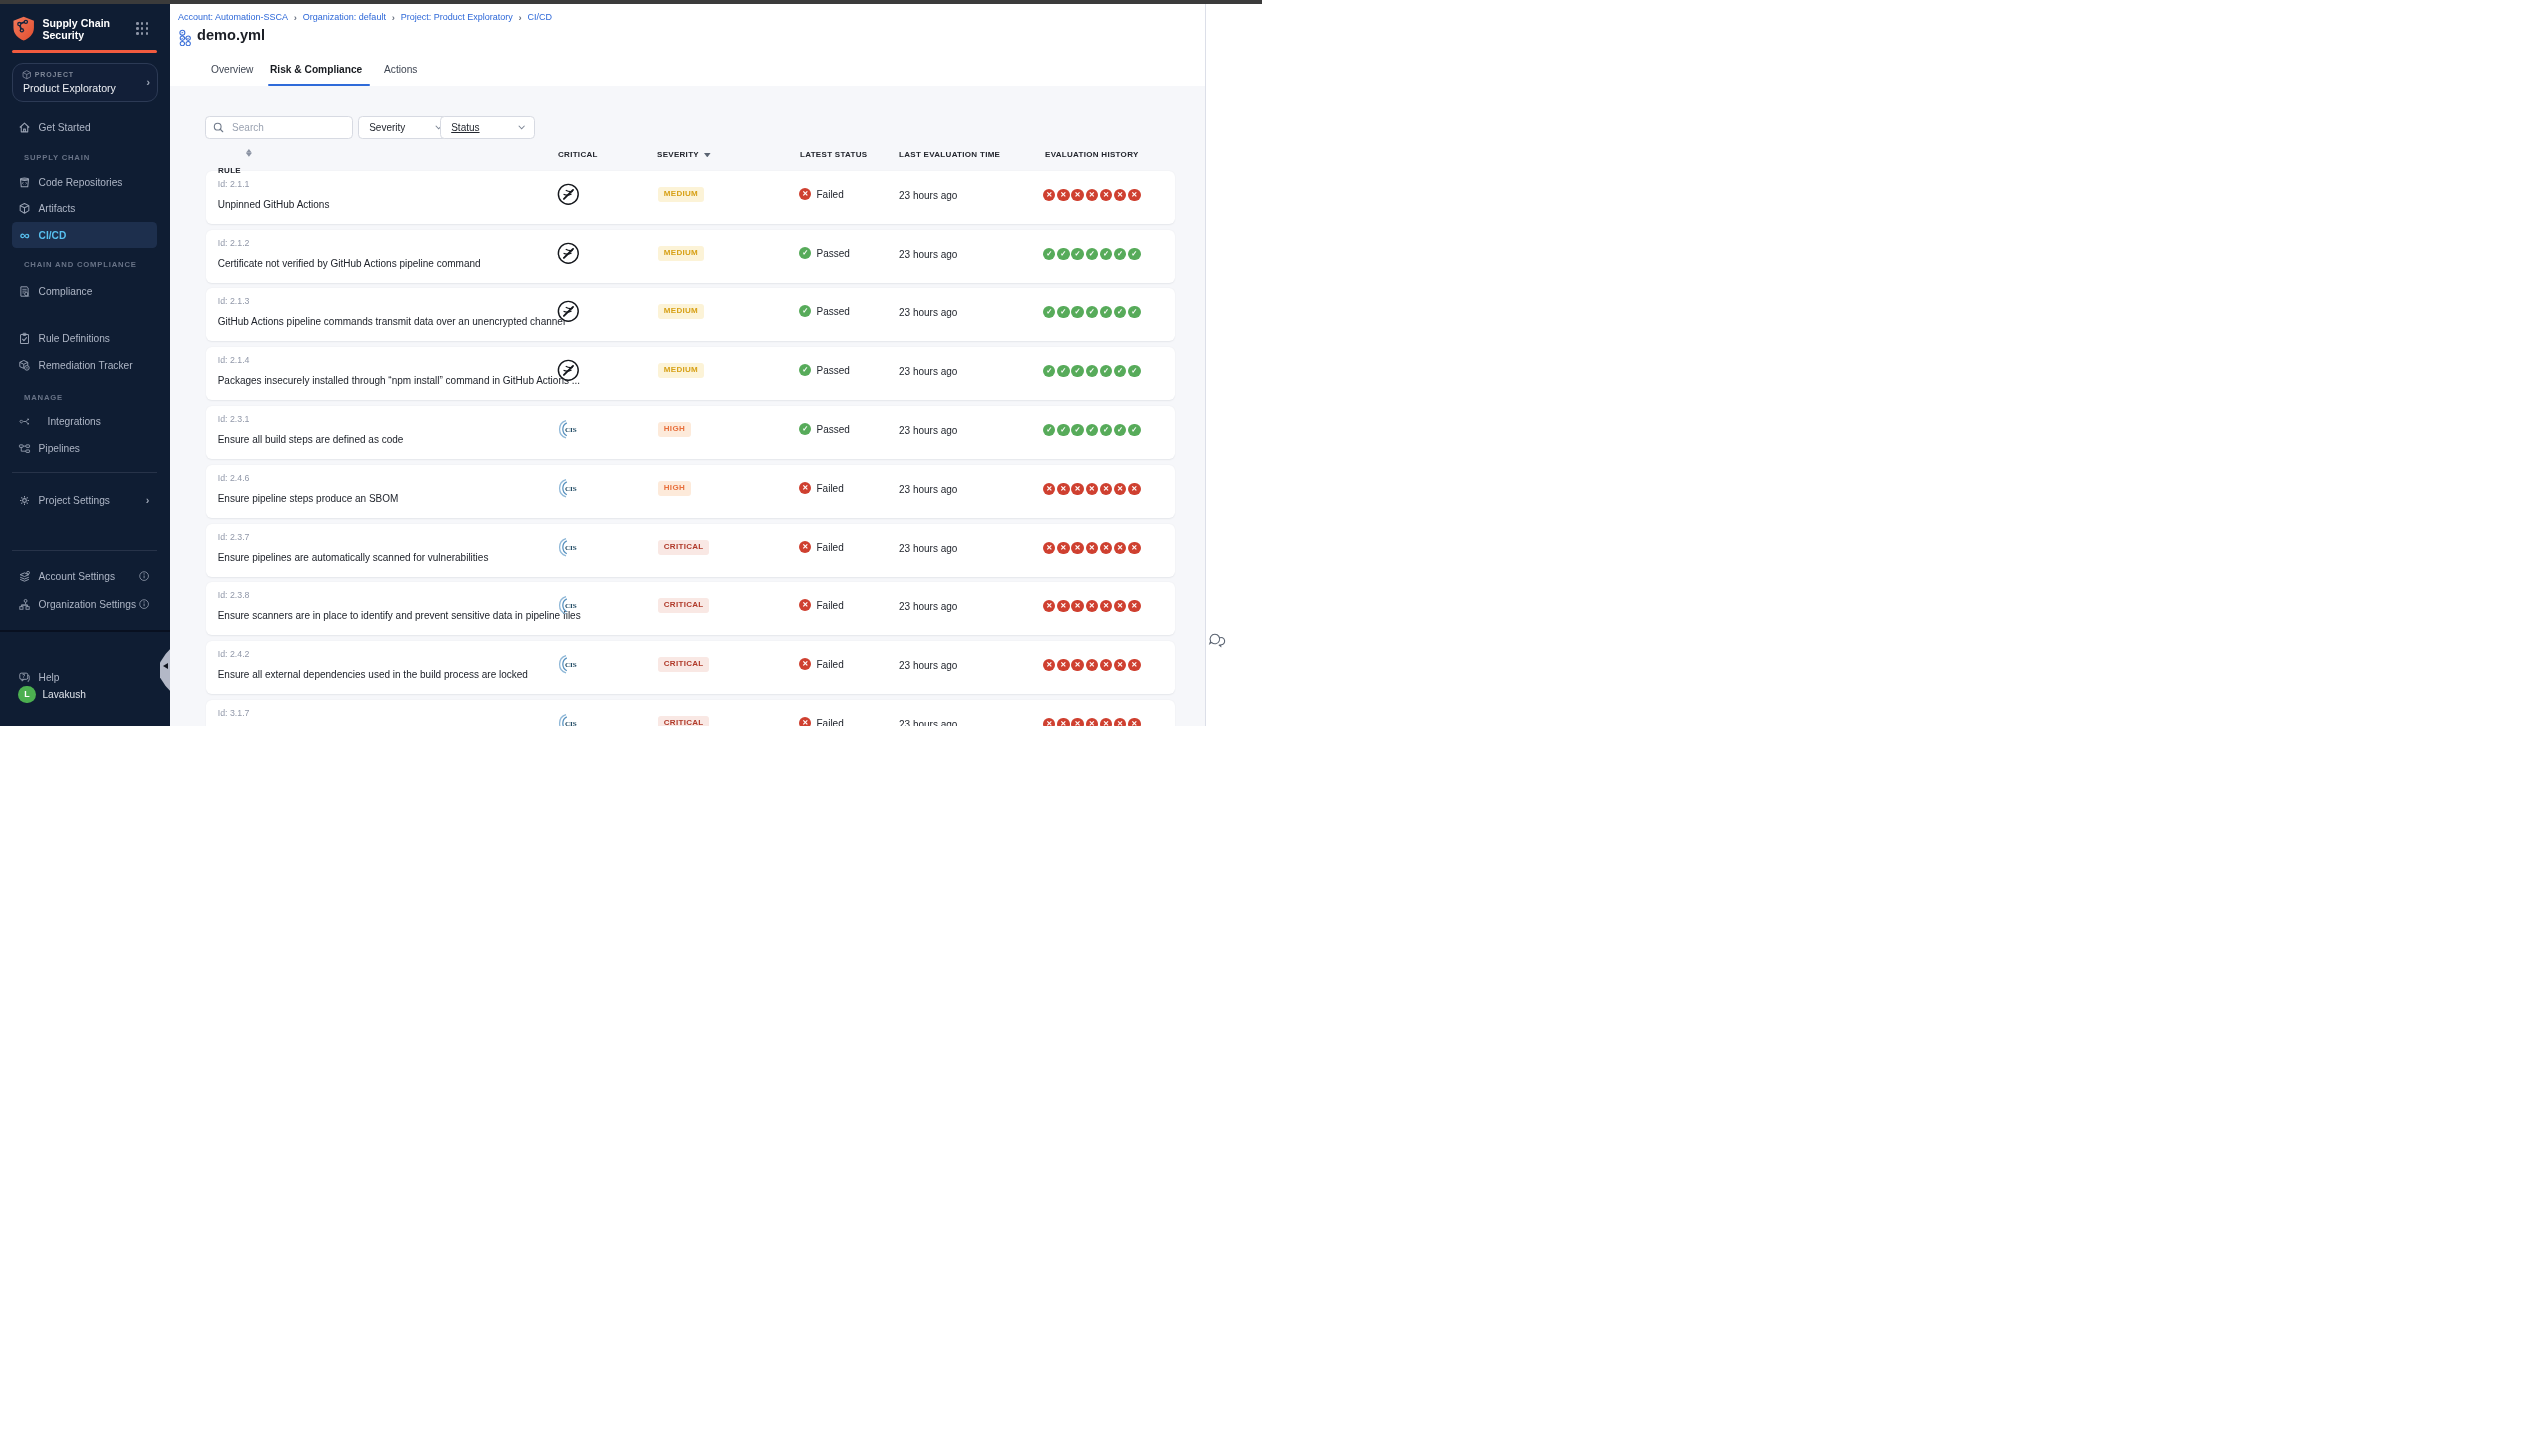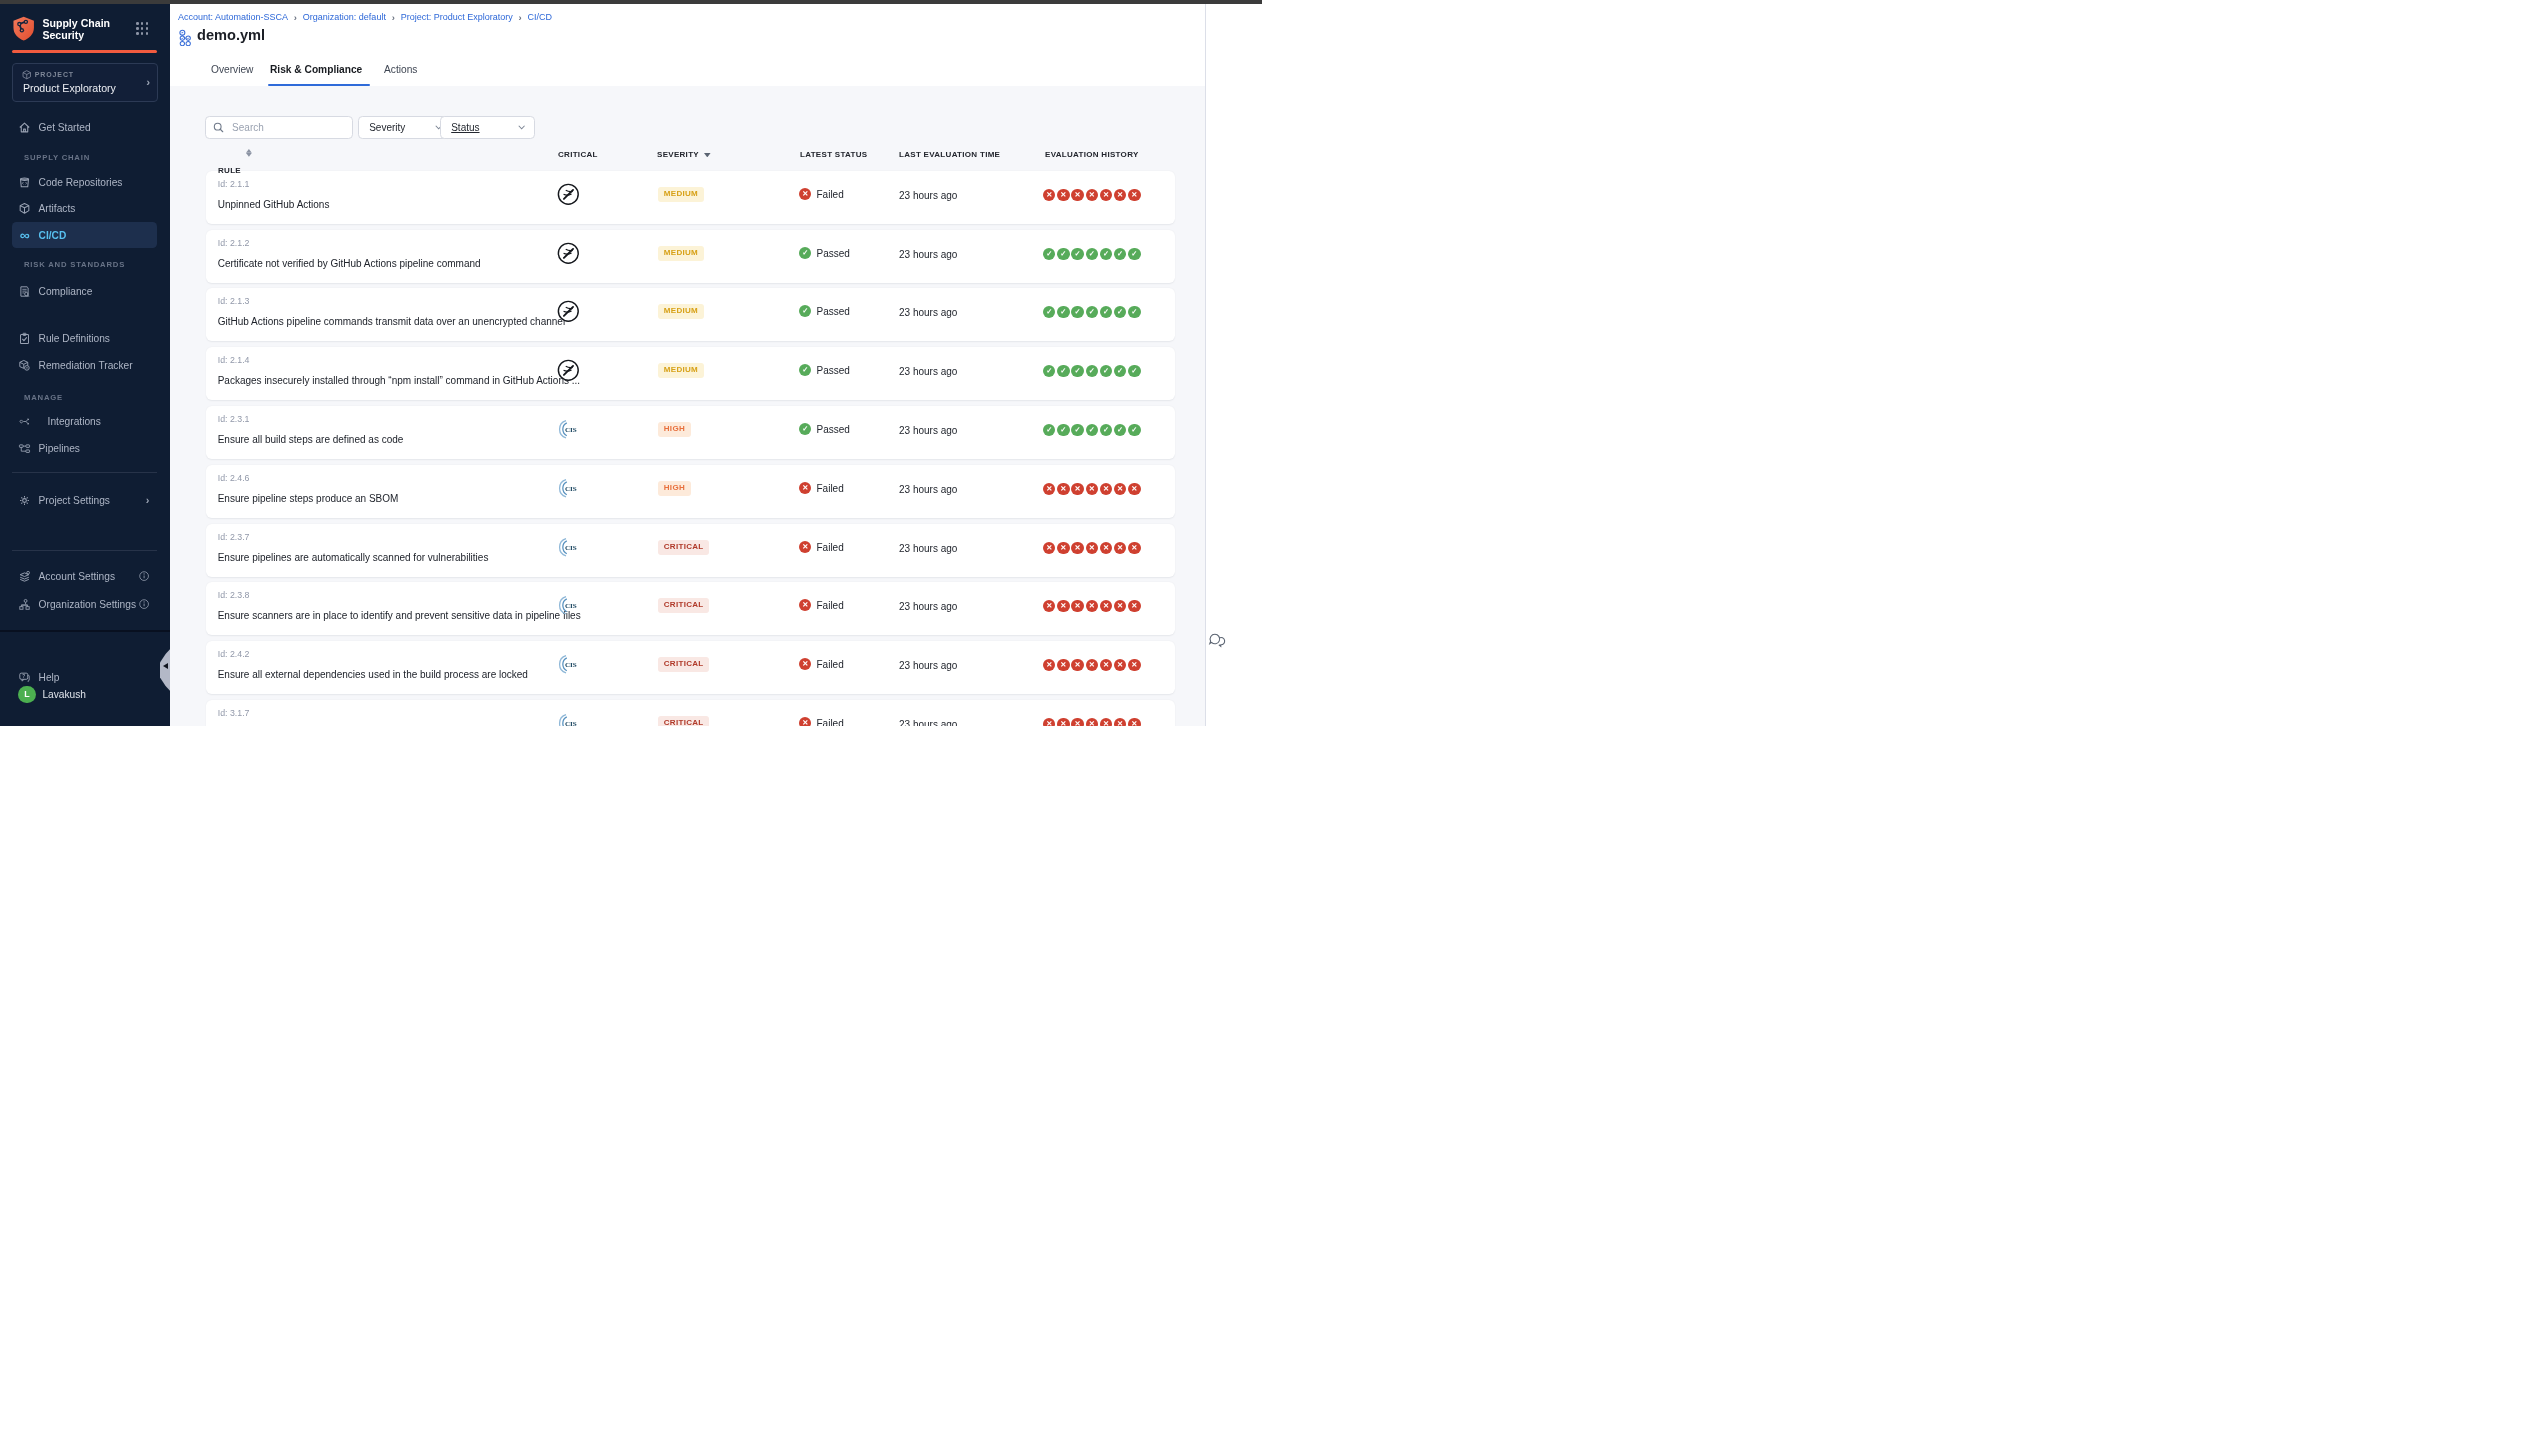--- a/index.html
+++ b/index.html
@@ -9,21 +9,21 @@
   
   .topstrip{position:absolute;left:0;top:0;width:1262px;height:4.4px;background:#3b3b3b;}
   
   .sidebar{position:absolute;left:0;top:4.4px;width:170px;height:722px;background:#0f1d33;}
   .logo-row{position:absolute;left:11.7px;top:11.7px;display:flex;align-items:flex-start;}
   .logo-text{margin-left:7.3px;color:#fff;font-size:10.6px;font-weight:bold;line-height:12.4px;padding-top:0.7px;}
   .grid-icon{position:absolute;left:136px;top:18px;display:grid;grid-template-columns:repeat(3,1fr);gap:2.2px;}
   .grid-icon i{width:2.6px;height:2.6px;border-radius:50%;background:#8d95a6;}
   .logo-line{position:absolute;left:11.7px;top:46px;width:145px;height:2.2px;background:#f15b3f;border-radius:1.5px;}
   .project-card{position:absolute;left:11.7px;top:59px;width:144px;height:37px;background:#121f38;
-                border:0.7px solid #2c3a55;border-radius:4px;cursor:pointer;}
+                border:0.7px solid #2c3a55;border-radius:11px;cursor:pointer;}
   .project-label{position:absolute;left:22px;top:6.6px;font-size:7px;font-weight:bold;letter-spacing:0.9px;color:#7e8798;}
   .project-name{position:absolute;left:10.2px;top:17.5px;font-size:10.6px;color:#eceef3;}
   .project-chev{position:absolute;right:6.6px;top:11px;color:#9aa3b3;font-size:11.7px;font-weight:bold;}
   .nav-item{position:absolute;left:11.7px;width:145px;height:26px;display:flex;align-items:center;
             padding-left:6.6px;box-sizing:border-box;border-radius:4.4px;cursor:pointer;}
   .nav-item .nicon{width:13px;height:13px;display:inline-flex;align-items:center;justify-content:center;flex:0 0 13px;}
   .nav-item .nlabel{margin-left:7.3px;font-size:10.2px;color:#aeb6c6;white-space:nowrap;}
   .nav-item.active{background:#1d2f4d;}
   .nav-item.active .nlabel{color:#58c1f0;font-weight:bold;}
   .inf-glyph{color:#58c1f0;font-size:14px;font-weight:bold;line-height:13px;}
@@ -175,21 +175,21 @@
       <span class="nlabel">Artifacts</span>
     </div>
 
     <div class="nav-item active" style="top:218px;">
       <span class="nicon">
           <span class="inf-glyph">∞</span>
         </span>
       <span class="nlabel">CI/CD</span>
     </div>
 
-    <div class="nav-section" style="top:256px;">RISK AND STANDARDS</div>
+    <div class="nav-section" style="top:256px;">CHAIN AND COMPLIANCE</div>
 
     <div class="nav-item" style="top:274px;">
       <span class="nicon">
         <svg width="13" height="13" viewBox="0 0 18 18">
             <path d="M4 2.5 H12.5 L14 4 V15.5 H4 Z" fill="none" stroke="#99a2b3" stroke-width="1.3"></path>
             <path d="M6 6 H12 M6 8.5 H12 M6 11 H9" stroke="#99a2b3" stroke-width="1.1"></path>
             <circle cx="11.5" cy="12.5" r="2.3" fill="none" stroke="#99a2b3" stroke-width="1.2"></circle>
             <path d="M13.2 14.2 15 16" stroke="#99a2b3" stroke-width="1.2"></path>
           </svg>
       </span>

